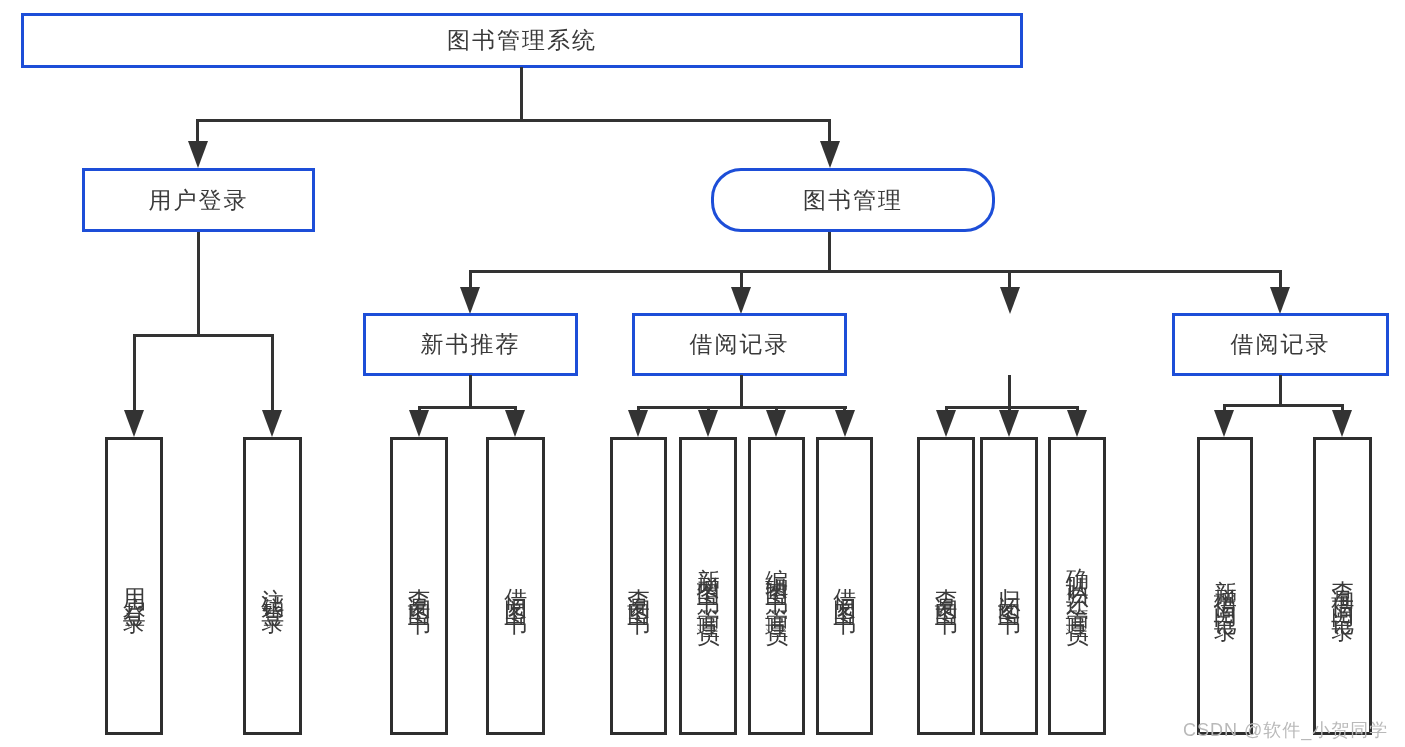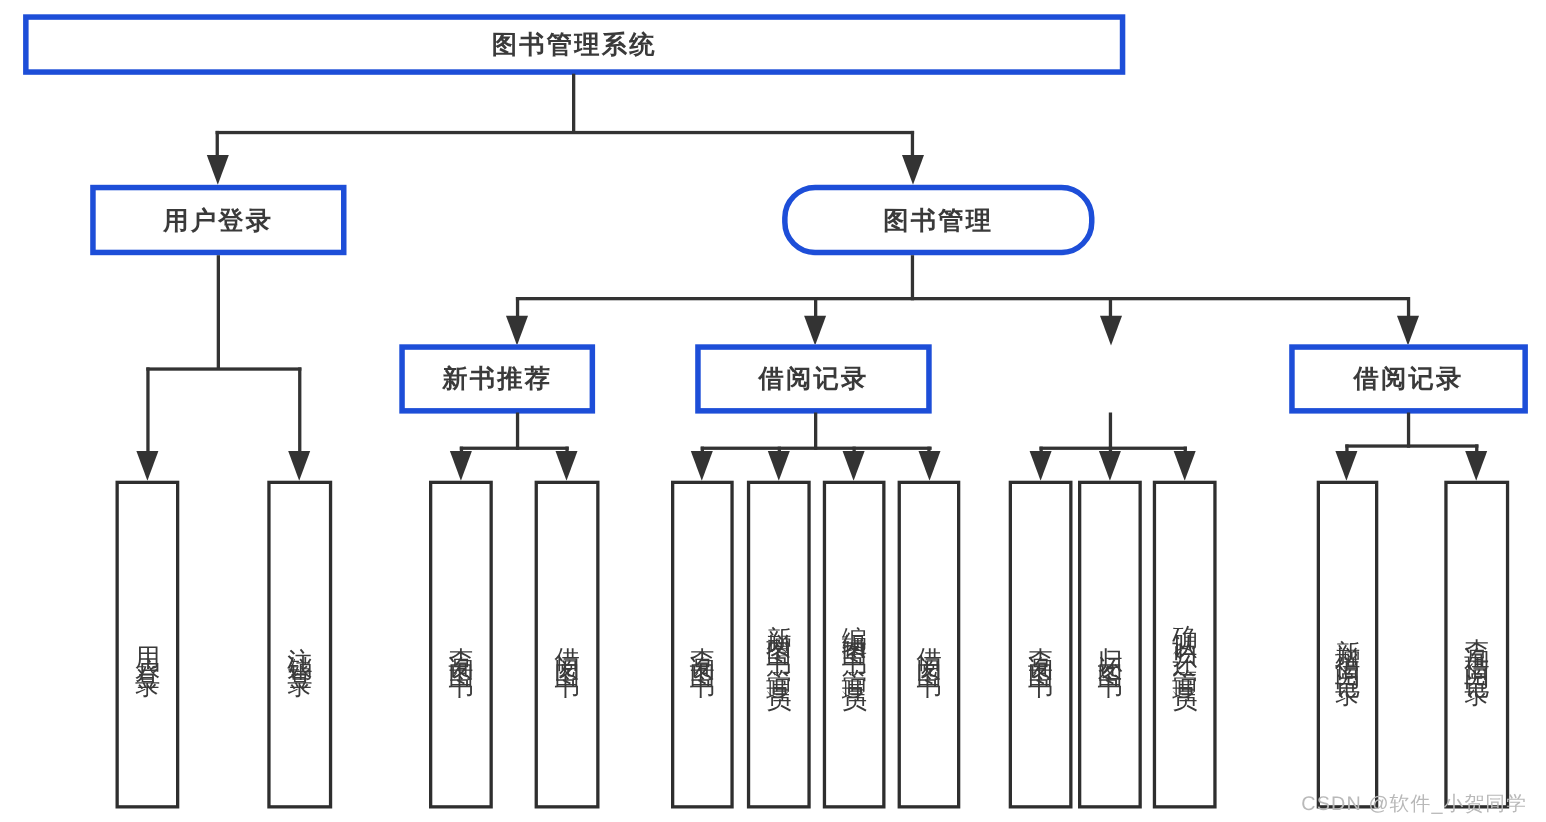--- a/index.html
+++ b/index.html
@@ -8,29 +8,28 @@
     width: 1405px;
     height: 747px;
     background: #ffffff;
     font-family: "Liberation Sans", sans-serif;
     color: #3a3a3a;
     overflow: hidden;
   }
   .node {
     position: absolute;
     box-sizing: border-box;
-    border: 5px solid #1d4ed8;
+    border: 3px solid #1d4ed8;
     background: #ffffff;
     display: flex;
     align-items: center;
     justify-content: center;
     font-size: 23px;
     letter-spacing: 2px;
     color: #3a3a3a;
-    font-weight: bold;
   }
   .leaf {
     position: absolute;
     box-sizing: border-box;
     border: 3px solid #2e2e2e;
     background: #ffffff;
     top: 437px;
     height: 298px;
     display: flex;
     align-items: center;
@@ -98,21 +97,21 @@
   <div class="hline" style="left:469px; top:270px; width:812px;"></div>
   <div class="vline" style="left:469px; top:270px; height:20px;"></div>
   <div class="arrow" style="left:460px; top:287px;"></div>
   <div class="vline" style="left:740px; top:270px; height:20px;"></div>
   <div class="arrow" style="left:731px; top:287px;"></div>
   <div class="vline" style="left:1008px; top:270px; height:20px;"></div>
   <div class="arrow" style="left:1000px; top:287px;"></div>
   <div class="vline" style="left:1279px; top:270px; height:20px;"></div>
   <div class="arrow" style="left:1270px; top:287px;"></div>
 
-  <div class="node" style="left:363px; top:313px; width:178px; height:63px;">
+  <div class="node" style="left:363px; top:313px; width:215px; height:63px;">
     <span>新书推荐</span>
   </div>
   <div class="node" style="left:632px; top:313px; width:215px; height:63px;">
     <span>借阅记录</span>
   </div>
   <div class="node" style="left:1172px; top:313px; width:217px; height:63px;">
     <span>借阅记录</span>
   </div>
 
   <div class="vline" style="left:469px; top:375px; height:34px;"></div>

